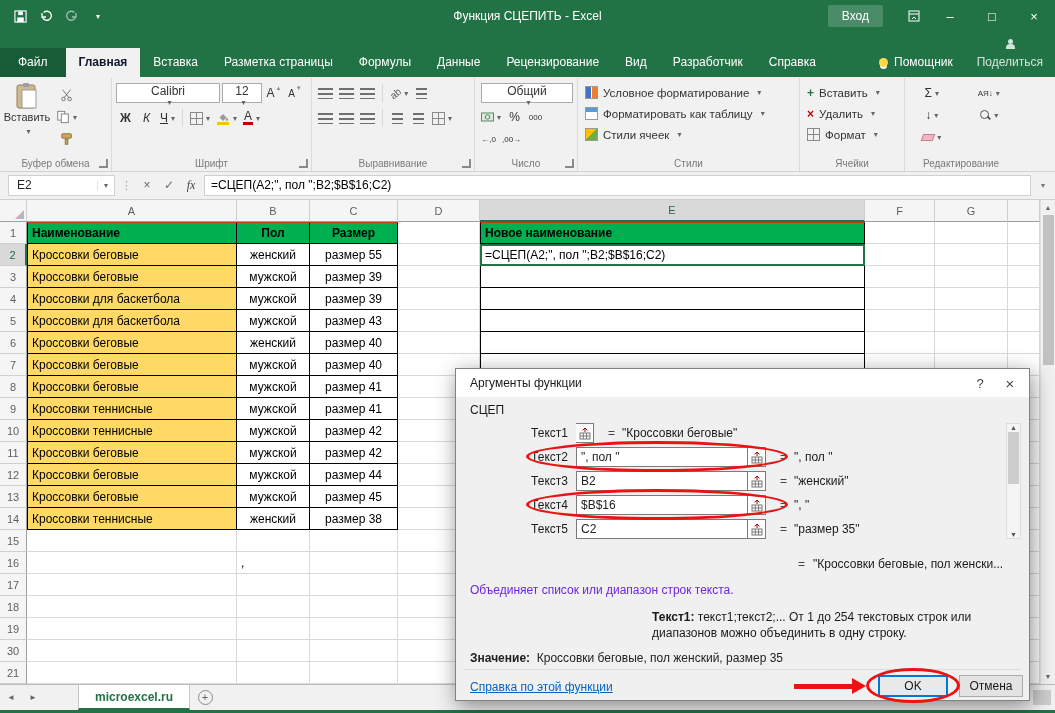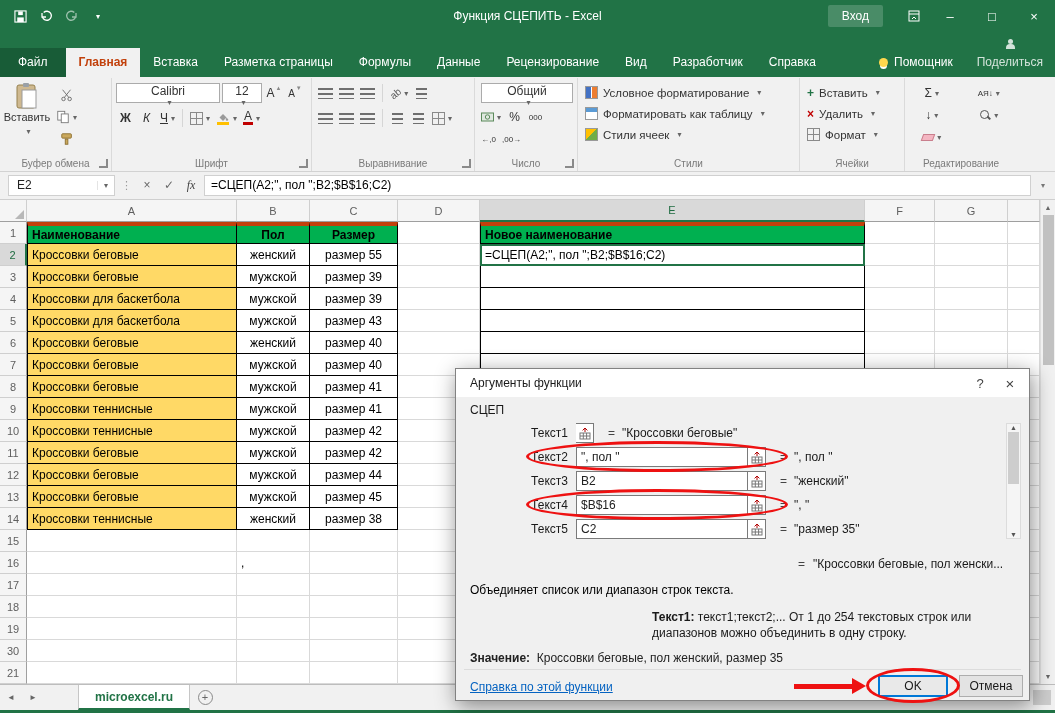--- a/index.html
+++ b/index.html
@@ -16,21 +16,21 @@
   .tbtitle { position:absolute; left:0; right:0; top:0; height:32px; display:flex; align-items:center; justify-content:center; font-size:12px; pointer-events:none; }
   .tbright { margin-left:auto; display:flex; align-items:center; height:100%; z-index:2; }
   .signin { background:rgba(255,255,255,.18); border-radius:2px; padding:4px 14px; margin-right:16px; font-size:12px; }
   .winbtn { width:42px; height:32px; display:flex; align-items:center; justify-content:center; font-size:13px; }
   .ribopt { width:30px; }
 
   
   .tabrow { flex:0 0 30px; background:#217346; display:flex; align-items:flex-end; color:#fff; }
   .rtab { padding:7px 13px 8px; font-size:12px; white-space:nowrap; }
   .rtab.file { background:#185c37; padding:7px 18px 8px; }
-  .rtab.active { background:#f1f1f1; color:#c2410c; font-weight:bold; }
+  .rtab.active { background:#f1f1f1; color:#0f172a; font-weight:bold; }
   .tabspacer { flex:1; }
   .trbtn { display:flex; align-items:center; gap:6px; padding:7px 12px 8px; font-size:12px; white-space:nowrap; }
   .trbtn.dim { opacity:.8;flex-direction:column; }
   .bulb { width:9px; height:9px; border-radius:50%; background:#ffd84d; box-shadow:0 3px 0 -1px #fff; display:inline-block; }
   .person { width:10px; height:10px; display:inline-block; position:relative; }
   .person::before { content:""; position:absolute; left:3px; top:0; width:5px; height:5px; border-radius:50%; background:#fff; }
   .person::after { content:""; position:absolute; left:1px; top:5px; width:9px; height:5px; border-radius:4px 4px 0 0; background:#fff; }
 
   
   .ribbon { flex:0 0 95px; background:#f1f1f1; border-bottom:1px solid #d2d2d2; display:flex; align-items:stretch; padding-top:1px; }
@@ -82,21 +82,21 @@
   .gc { display:flex; align-items:center; justify-content:center; overflow:hidden; white-space:nowrap; font-size:12px; color:#000; }
   .dc { background:#fff; border-right:1px solid #d9d9d9; border-bottom:1px solid #d9d9d9; }
   .ch { background:#f5f5f5; color:#5f5f5f; font-size:11px; border-right:1px solid #cfcfcf; border-bottom:1px solid #9f9f9f; }
   .ch-sel { background:#d9d9d9; color:#1e6b40; border-bottom:2px solid #217346; }
   .rh { background:#f5f5f5; color:#5f5f5f; font-size:11px; border-right:1px solid #9f9f9f; border-bottom:1px solid #cfcfcf; }
   .rh-sel { background:#d9d9d9; color:#1e6b40; border-right:2px solid #217346; }
   .corner { position:relative; }
   .corner-tri { position:absolute; right:2px; bottom:2px; width:0; height:0; border-left:9px solid transparent; border-bottom:9px solid #b8b8b8; }
   .hdr { background:#00B050; font-weight:bold; color:#000; border-right:1px solid #000; border-bottom:1px solid #000; }
   .tbl { border-right:1px solid #000 !important; border-bottom:1px solid #000 !important; }
-  .bt { border-top:4px solid #c2410c; }
+  .bt { border-top:1px solid #c2410c; }
   .bl { border-left:1px solid #000; }
   .colA { background:#FFD966; }
   .left { justify-content:flex-start; padding-left:4px; }
   .sel { outline:2px solid #217346; outline-offset:-2px; position:relative; z-index:2; }
   .vscroll { width:15px; background:#f1f1f1; border-left:1px solid #e0e0e0; display:flex; flex-direction:column; align-items:center; font-size:7px; color:#666; }
   .scbtn { flex:0 0 15px; display:flex; align-items:center; justify-content:center; width:100%; }
   .vthumb { width:11px; height:150px; background:#c1c1c1; }
   .sctrack { flex:1; }
 
   
@@ -131,21 +131,21 @@
   .arg-label { width:112px; text-align:right; padding-right:8px; color:#1a1a1a; }
   .arg-field { width:172px; height:20px; background:#fff; border:1px solid #7a7a7a; display:flex; align-items:center; padding:0 4px; overflow:hidden; white-space:nowrap; }
   .range-btn { width:18px; height:20px; background:#fff; border:1px solid #7a7a7a; border-left:none; display:flex; align-items:center; justify-content:center; }
   .arg-eq { margin-left:14px; width:10px; color:#444; }
   .arg-result { margin-left:4px; flex:1; min-width:0; overflow:hidden; white-space:nowrap;  color:#1a1a1a; }
   .dscroll { position:absolute; right:8px; top:26px; width:15px; height:116px; background:#f5f5f5; border:1px solid #dcdcdc; display:flex; flex-direction:column; align-items:center; font-size:7px; color:#555; }
   .dthumb { width:11px; height:52px; background:#cdcdcd; margin:1px 0; }
   .dtrack { flex:1; }
   .result-line { position:absolute; left:342px; top:160px; right:14px; display:flex; color:#1a1a1a; white-space:nowrap; overflow:hidden; }
   .result-line .eq { margin-right:8px; color:#444; }
-  .dlg-desc { position:absolute; left:14px; top:186px; right:14px; color:#000000; }
+  .dlg-desc { position:absolute; left:14px; top:186px; right:14px; color:#6d28d9; }
   .arg-help { position:absolute; left:196px; top:212px; right:16px; color:#1a1a1a; line-height:1.35; }
   .value-line { position:absolute; left:14px; top:254px; right:14px; white-space:nowrap; overflow:hidden; }
   .dlg-sepline { position:absolute; left:8px; right:8px; top:272px; height:1px; background:#dcdcdc; }
   .dlg-link { position:absolute; left:14px; top:283px; color:#0563c1; text-decoration:underline; }
   .dbtn { position:absolute; top:278px; height:22px; background:#e3e3e3; border:1px solid #adadad; display:flex; align-items:center; justify-content:center; color:#1a1a1a; }
   .dbtn.ok { left:422px; width:70px; border:2px solid #0078d7; background:#e9e9e9; }
   .dbtn.cancel { left:503px; width:64px; }
 
   
   .red-oval { position:absolute; border:3px solid #ee1111; border-radius:50%; pointer-events:none; z-index:60; }

